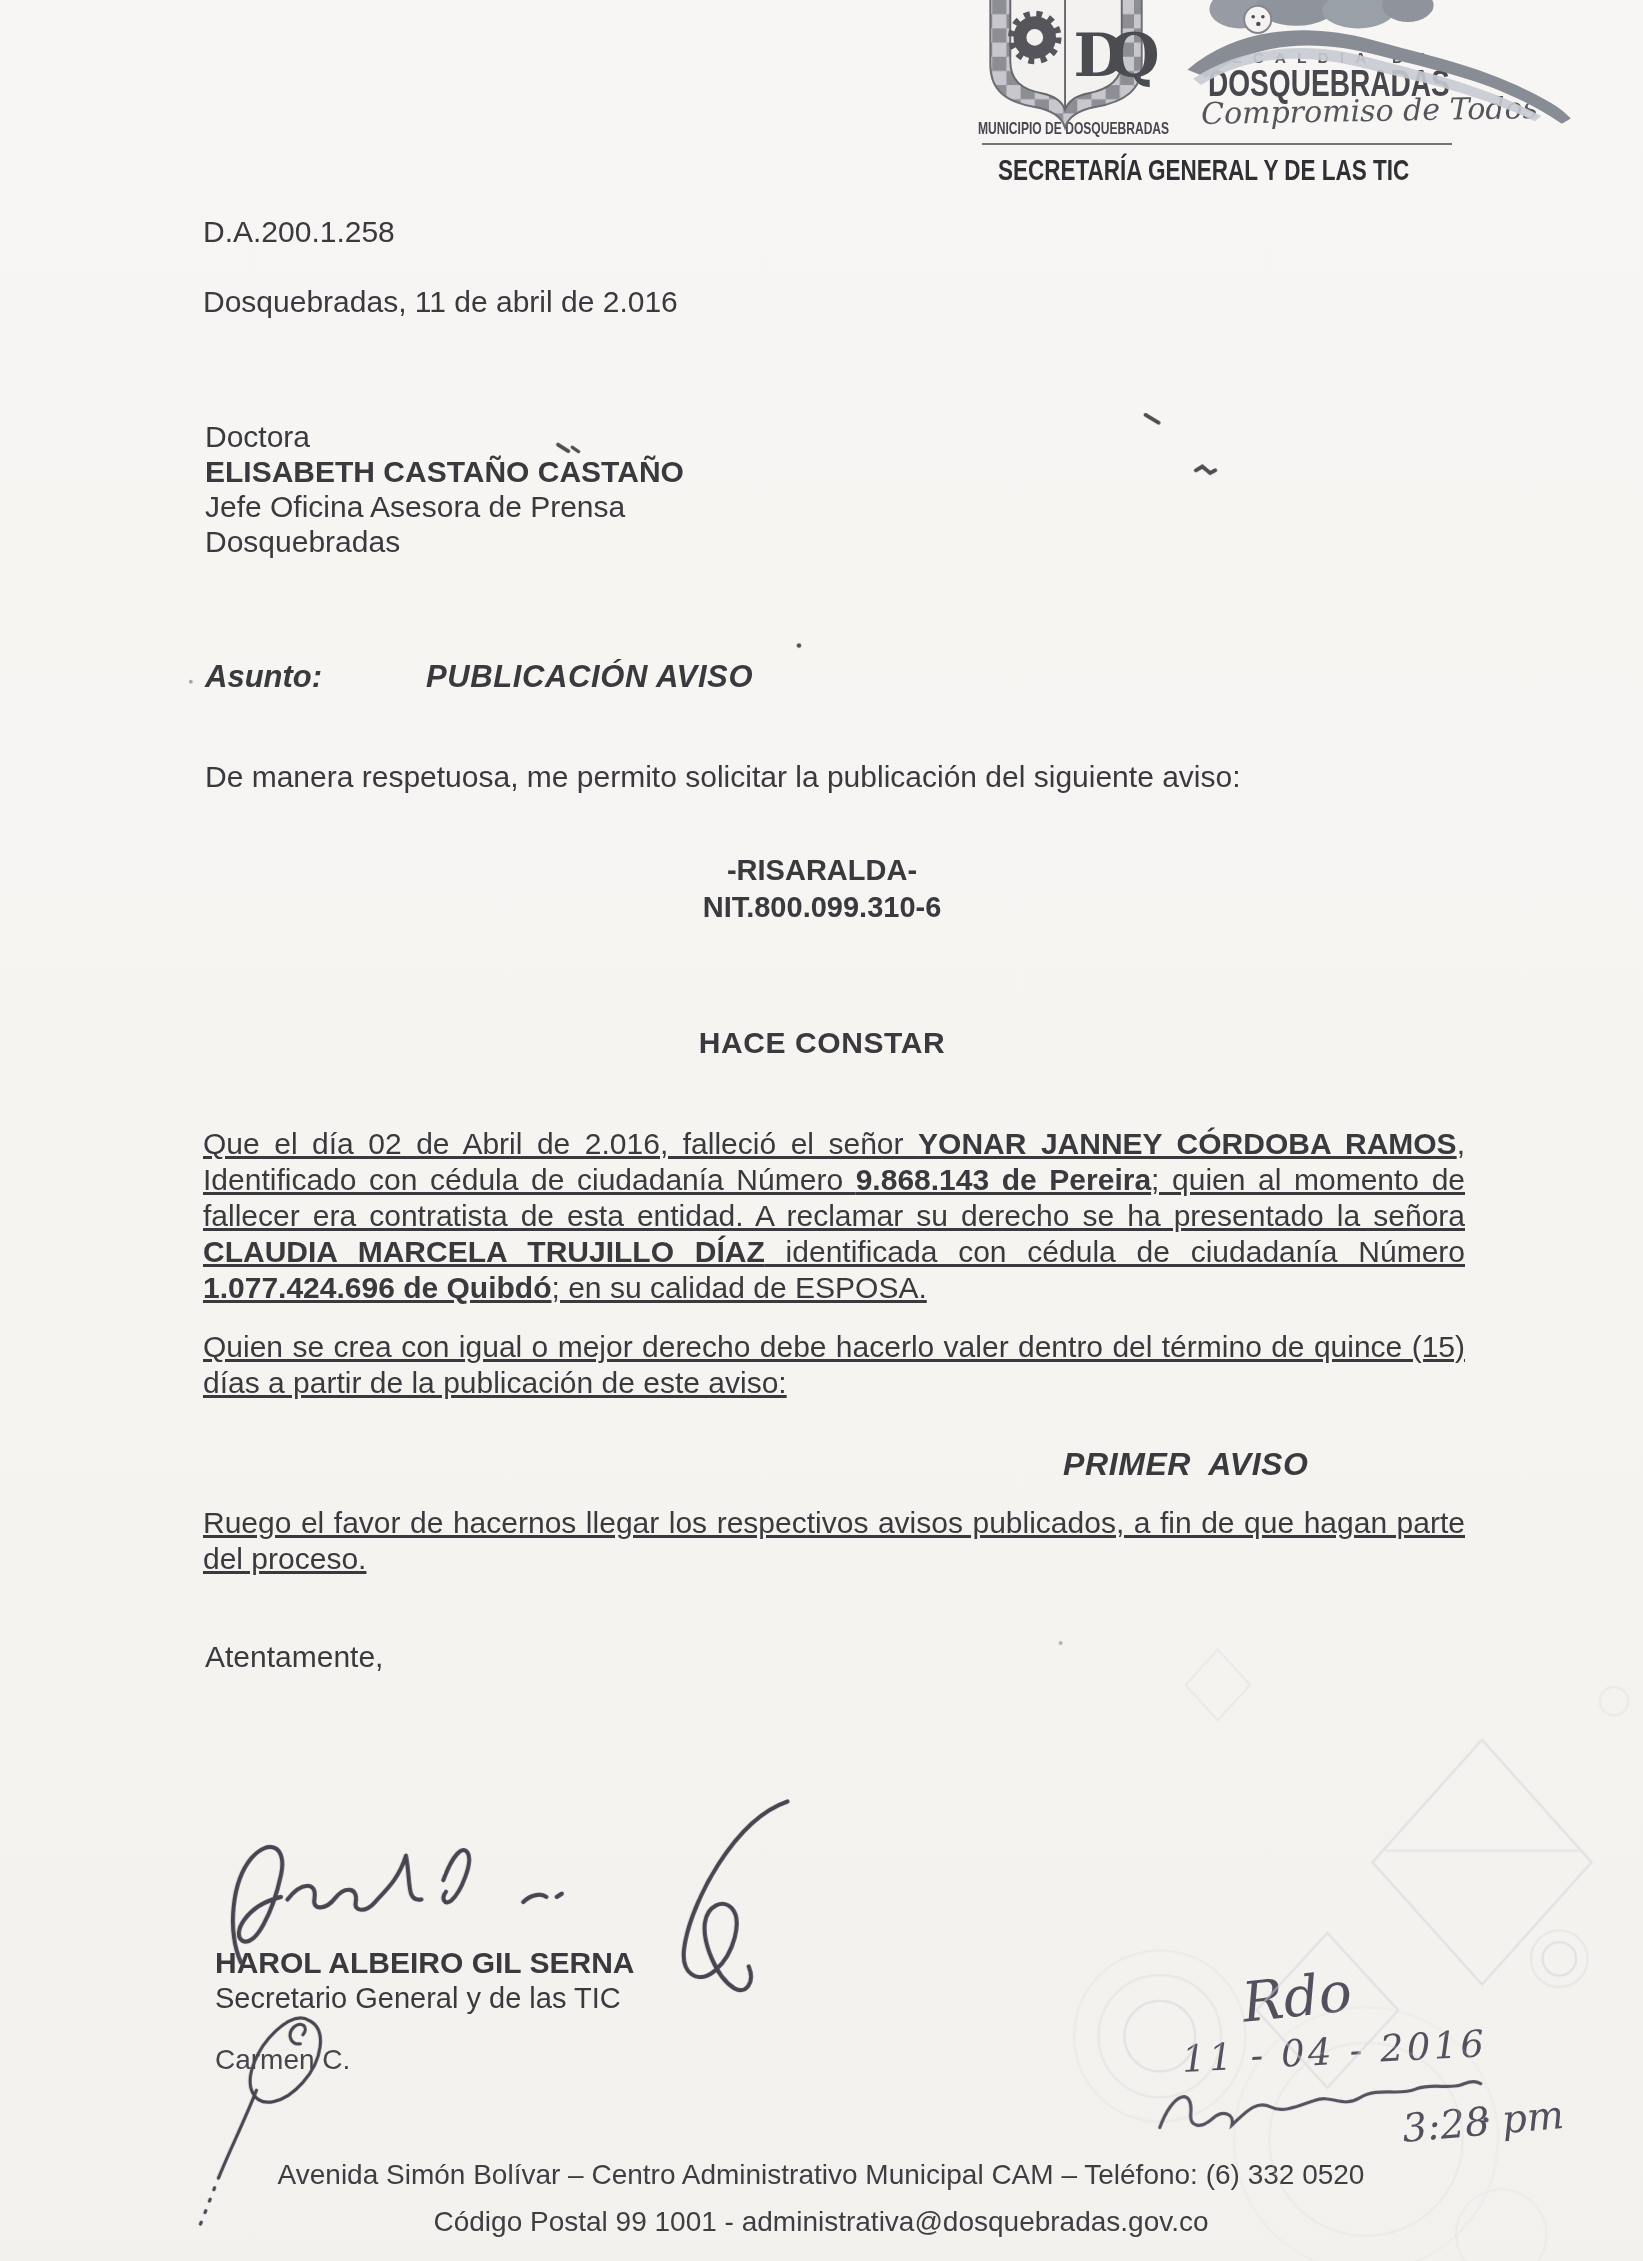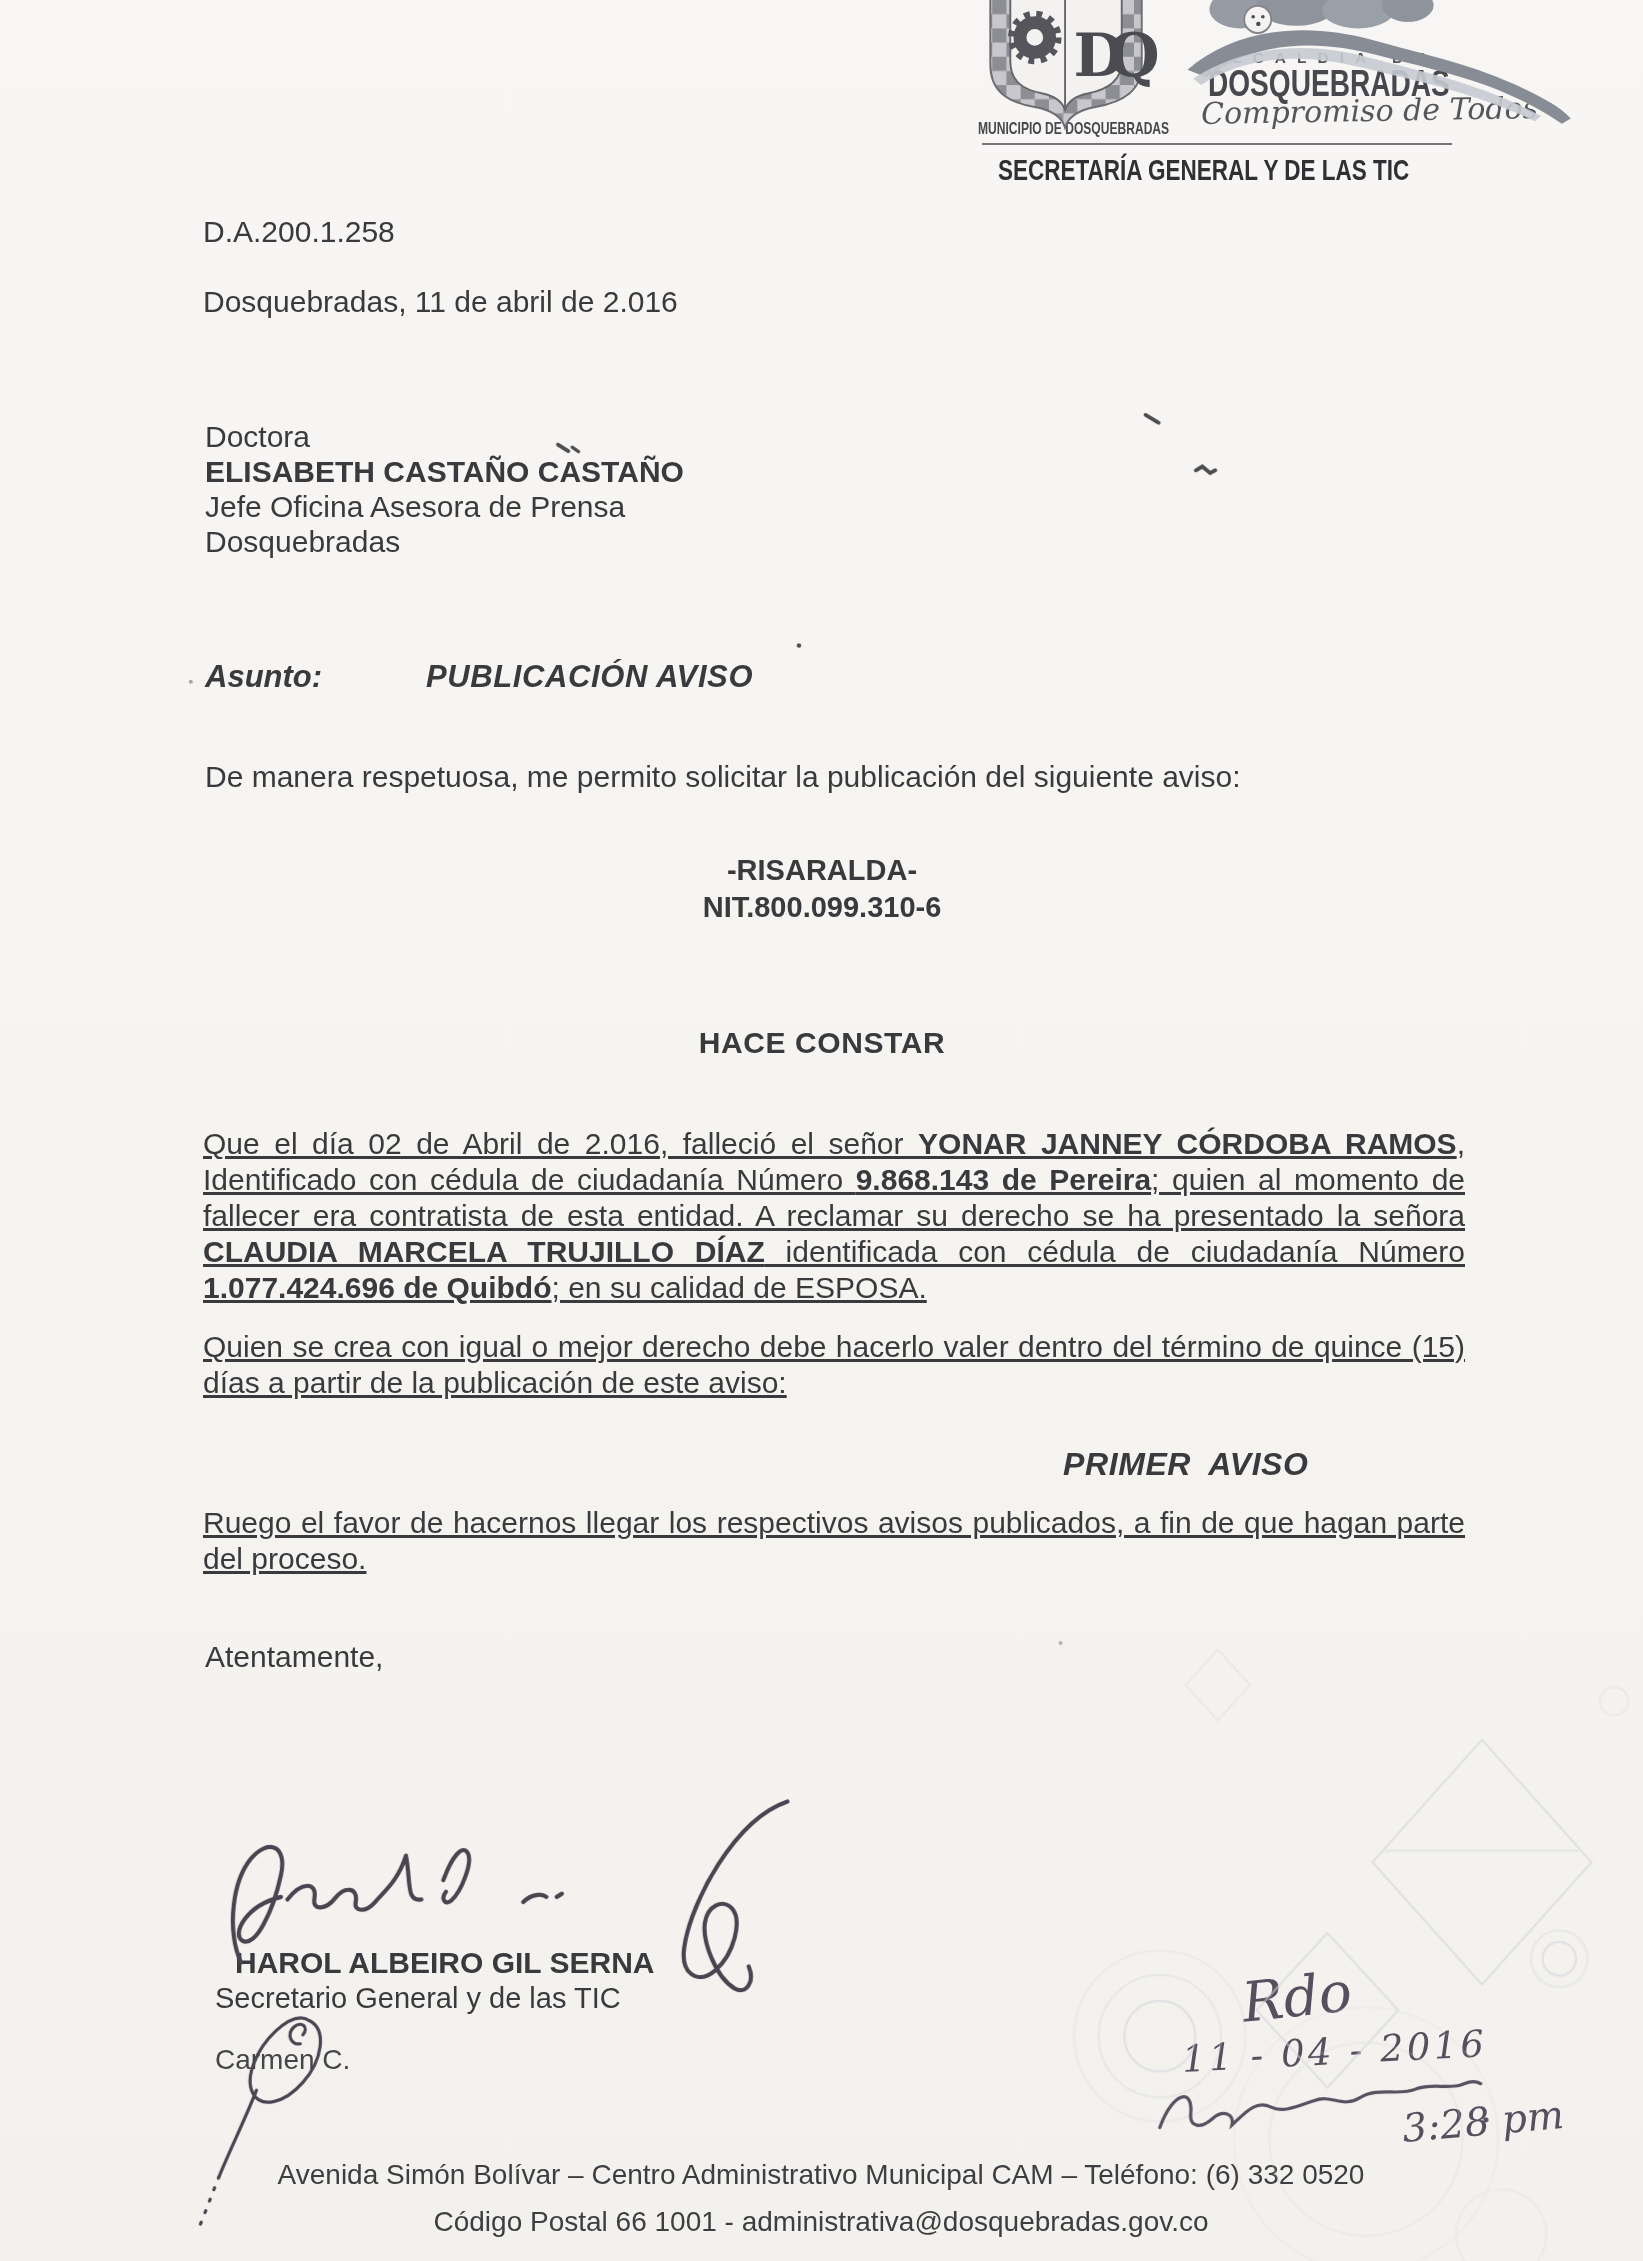--- a/index.html
+++ b/index.html
@@ -37,21 +37,21 @@
   .subject-value{left:426px;top:659px;font-size:31px;letter-spacing:0.6px;}
   .intro{left:205px;top:759px;}
   .notice-head{left:191px;top:852px;width:1262px;line-height:37px;font-size:29px;}
   .certifies{left:191px;top:1026px;width:1262px;font-size:30px;letter-spacing:0.6px;}
   .par{left:203px;width:1262px;}
   .p1{top:1126px;}
   .p2{top:1329px;}
   .primer{left:1063px;top:1446px;font-size:32px;letter-spacing:0.6px;word-spacing:9px;}
   .p3{top:1505px;}
   .closing{left:205px;top:1639px;}
-  .signer-name{left:215px;top:1946px;font-size:30px;margin-left:20px;}
+  .signer-name{left:215px;top:1946px;font-size:30px;}
   .signer-title{left:215px;top:1982px;font-size:29px;}
   .typist{left:215px;top:2044px;font-size:28px;color:#45454a;}
   .hand{font-family:"DejaVu Serif",serif;font-style:italic;color:#564f5e;}
   .hand-rdo{left:1242px;top:1965px;font-size:55px;transform:rotate(-6deg);}
   .hand-date{left:1182px;top:2030px;font-size:37px;letter-spacing:3.2px;transform:rotate(-3deg);}
   .hand-time{left:1402px;top:2099px;font-size:39px;transform:rotate(-5deg);}
   .footer{left:93px;width:1456px;font-size:28px;color:#3e3e42;}
   .f1{top:2159px;}
   .f2{top:2206px;}
   svg.decor{position:absolute;left:0;top:0;pointer-events:none;}
@@ -102,21 +102,21 @@
 
   <div class="abs nw b signer-name">HAROL ALBEIRO GIL SERNA</div>
   <div class="abs nw signer-title">Secretario General y de las TIC</div>
   <div class="abs nw typist">Carmen C.</div>
 
   <div class="abs nw hand hand-rdo">Rdo</div>
   <div class="abs nw hand hand-date">11 - 04 - 2016</div>
   <div class="abs nw hand hand-time">3:28 pm</div>
 
   <div class="abs center nw footer f1">Avenida Simón Bolívar – Centro Administrativo Municipal CAM – Teléfono: (6) 332 0520</div>
-  <div class="abs center nw footer f2">Código Postal 66 1001 - administrativa@dosquebradas.gov.co</div>
+  <div class="abs center nw footer f2">Código Postal 99 1001 - administrativa@dosquebradas.gov.co</div>
 
   <svg class="decor" width="1643" height="2261" viewBox="0 0 2550 3509">
     <defs>
       <pattern id="checker" width="44" height="44" patternUnits="userSpaceOnUse">
         <rect width="44" height="44" fill="#c7c7cd"></rect>
         <rect width="22" height="22" fill="#8d8d94"></rect>
         <rect x="22" y="22" width="22" height="22" fill="#8d8d94"></rect>
       </pattern>
     </defs>
 

